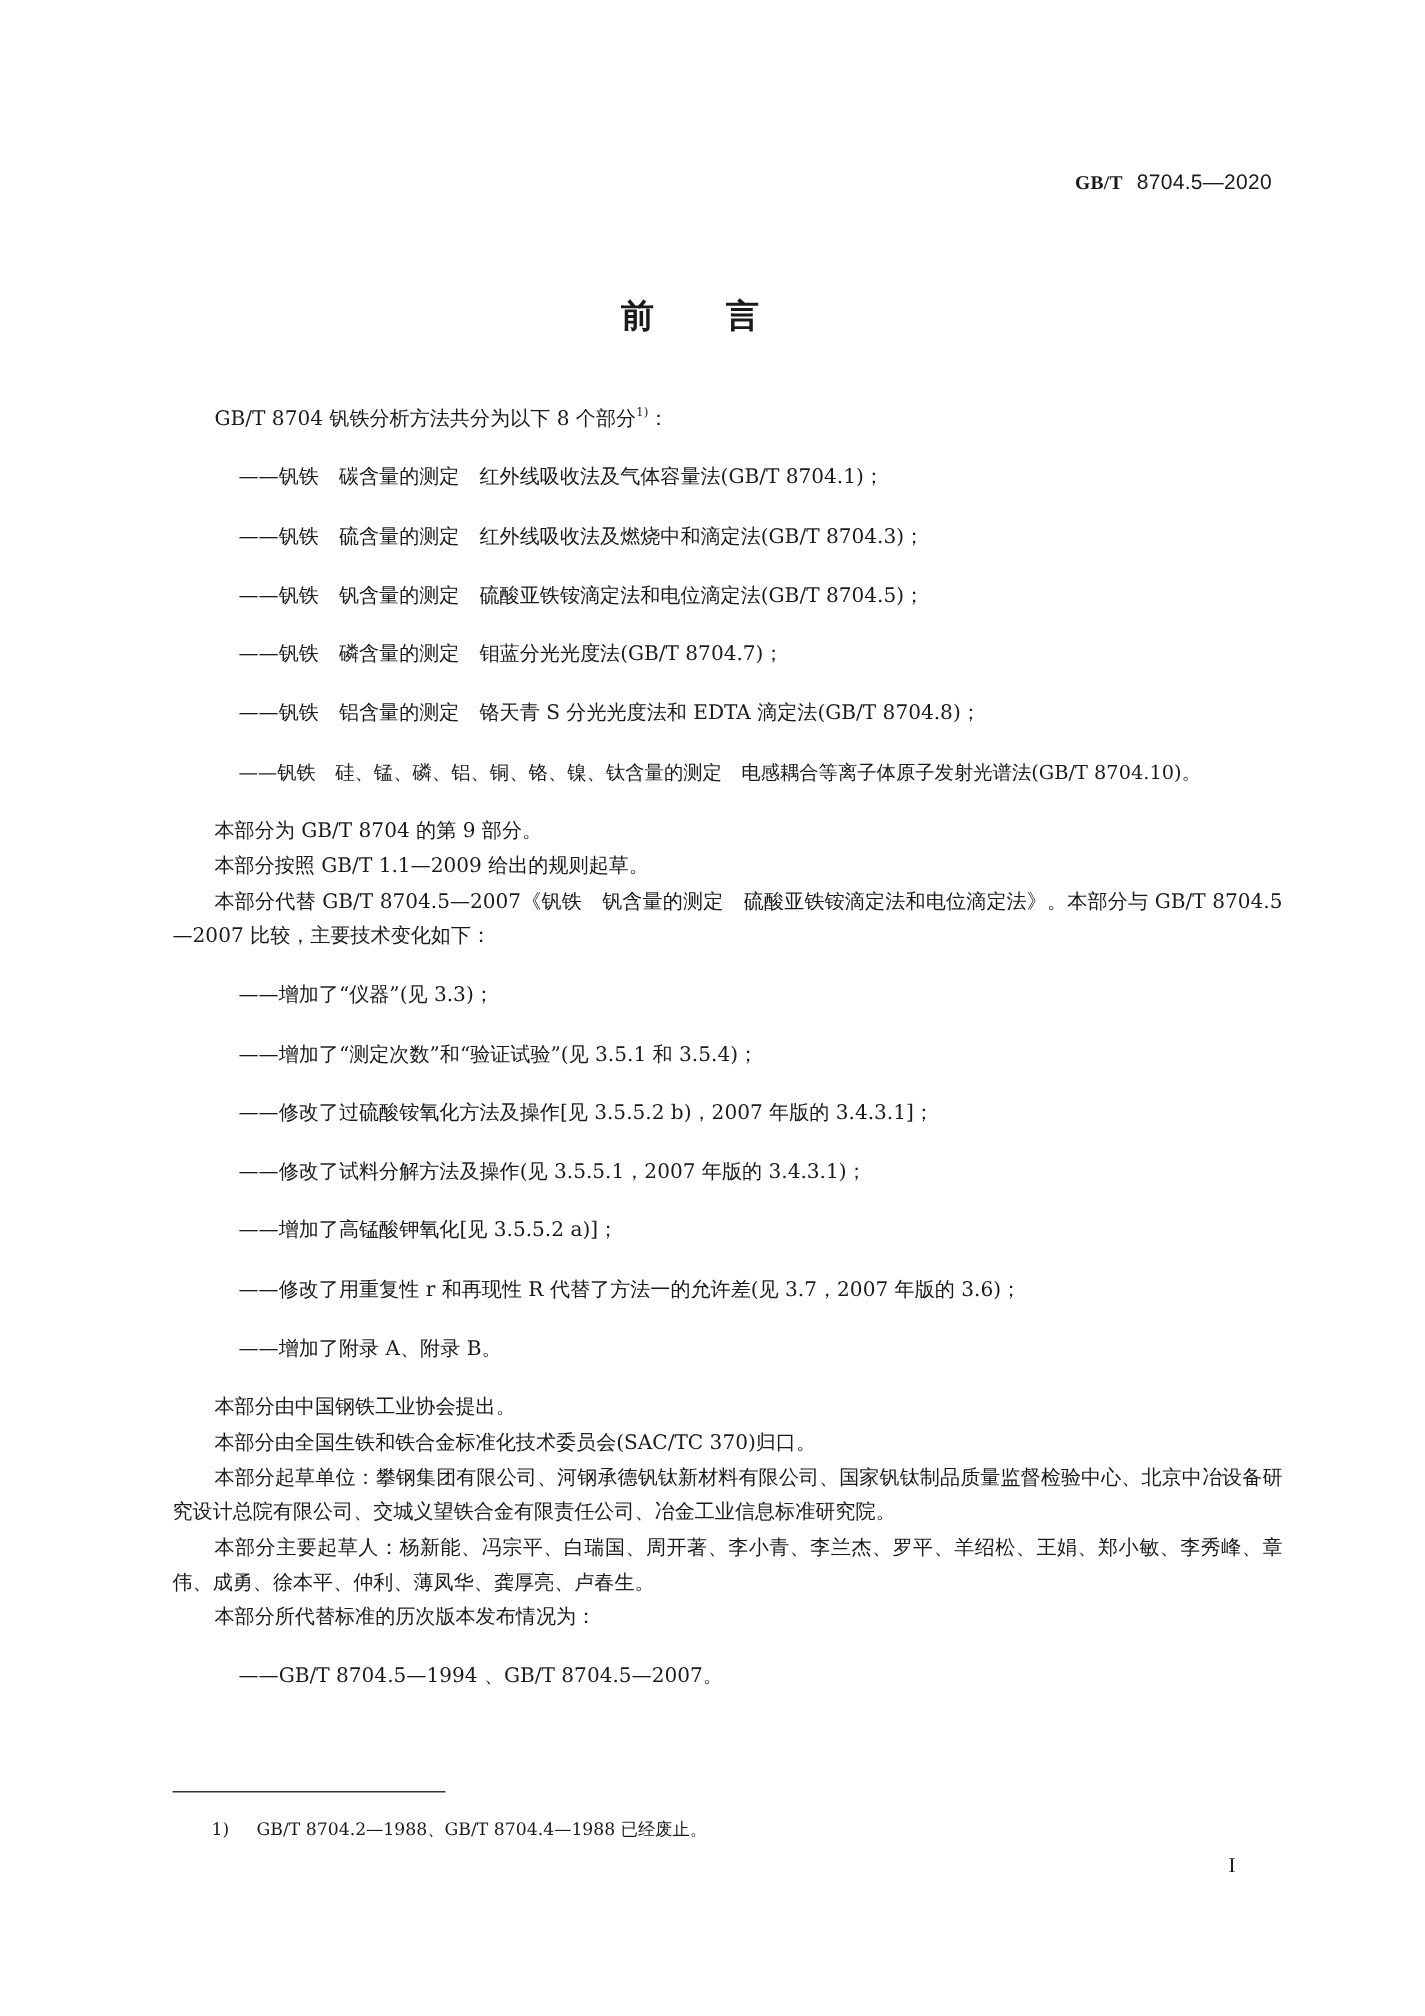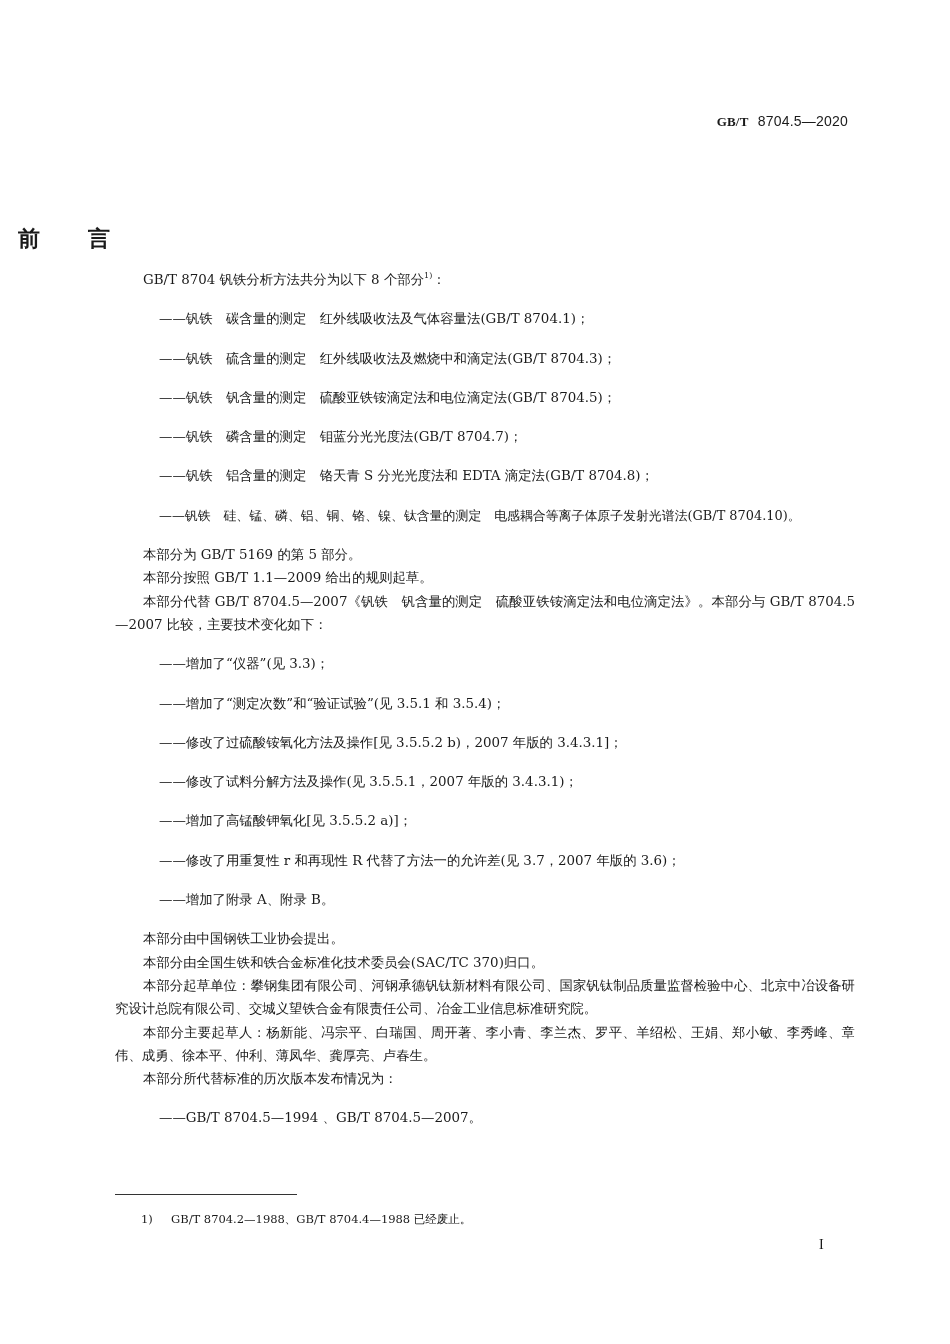--- a/index.html
+++ b/index.html
@@ -8,23 +8,23 @@
       font-family: "DejaVu Serif", "Liberation Serif", serif;
       color: #1a1a1a;
     }
     .header-code {
       position: absolute; top: 113px; right: 102px;
       font-size: 14px; letter-spacing: 0.2px;
     }
     .header-code .prefix { font-weight: bold; font-family: "Liberation Serif", serif; font-size: 13px; }
     .header-code .num { font-family: "Liberation Sans", sans-serif; font-size: 14px; }
     .title {
-      position: absolute; top: 196px; left: 0; width: 950px; 
+      position: absolute; top: 196px; left: 0; width: 950px; text-align: center;
       font-family: "DejaVu Sans", sans-serif; font-weight: bold; font-size: 22px;
-      letter-spacing: 48px; padding-left: 18px; box-sizing: border-box; margin-top: 28px;
+      letter-spacing: 48px; padding-left: 18px; box-sizing: border-box;
     }
     .content {
       position: absolute; top: 268px; left: 115px; width: 740px;
       font-size: 13.4px; line-height: 23.3px;
     }
     .p { text-indent: 28px; margin: 0; white-space: nowrap; }
     .p.wrap { white-space: normal; text-align: justify; text-align-last: left; }
     .dash { margin: 16px; padding-left: 28px; white-space: nowrap; }
     sup { font-size: 8px; vertical-align: 6px; line-height: 0; }
     .footnote-rule {
@@ -56,21 +56,21 @@
 
   <div>
     <p class="dash">——钒铁　碳含量的测定　红外线吸收法及气体容量法(GB/T 8704.1)；</p>
     <p class="dash">——钒铁　硫含量的测定　红外线吸收法及燃烧中和滴定法(GB/T 8704.3)；</p>
     <p class="dash">——钒铁　钒含量的测定　硫酸亚铁铵滴定法和电位滴定法(GB/T 8704.5)；</p>
     <p class="dash">——钒铁　磷含量的测定　钼蓝分光光度法(GB/T 8704.7)；</p>
     <p class="dash">——钒铁　铝含量的测定　铬天青 S 分光光度法和 EDTA 滴定法(GB/T 8704.8)；</p>
     <p class="dash" style="font-size:12.9px;">——钒铁　硅、锰、磷、铝、铜、铬、镍、钛含量的测定　电感耦合等离子体原子发射光谱法(GB/T 8704.10)。</p>
   </div>
 
-  <p class="p">本部分为 GB/T 5169 的第 5 部分。</p>
+  <p class="p">本部分为 GB/T 8704 的第 9 部分。</p>
   <p class="p">本部分按照 GB/T 1.1—2009 给出的规则起草。</p>
   <p class="p wrap">本部分代替 GB/T 8704.5—2007《钒铁　钒含量的测定　硫酸亚铁铵滴定法和电位滴定法》。本部分与 GB/T 8704.5—2007 比较，主要技术变化如下：</p>
 
   <div>
     <p class="dash">——增加了“仪器”(见 3.3)；</p>
     <p class="dash">——增加了“测定次数”和“验证试验”(见 3.5.1 和 3.5.4)；</p>
     <p class="dash">——修改了过硫酸铵氧化方法及操作[见 3.5.5.2 b)，2007 年版的 3.4.3.1]；</p>
     <p class="dash">——修改了试料分解方法及操作(见 3.5.5.1，2007 年版的 3.4.3.1)；</p>
     <p class="dash">——增加了高锰酸钾氧化[见 3.5.5.2 a)]；</p>
     <p class="dash">——修改了用重复性 r 和再现性 R 代替了方法一的允许差(见 3.7，2007 年版的 3.6)；</p>

